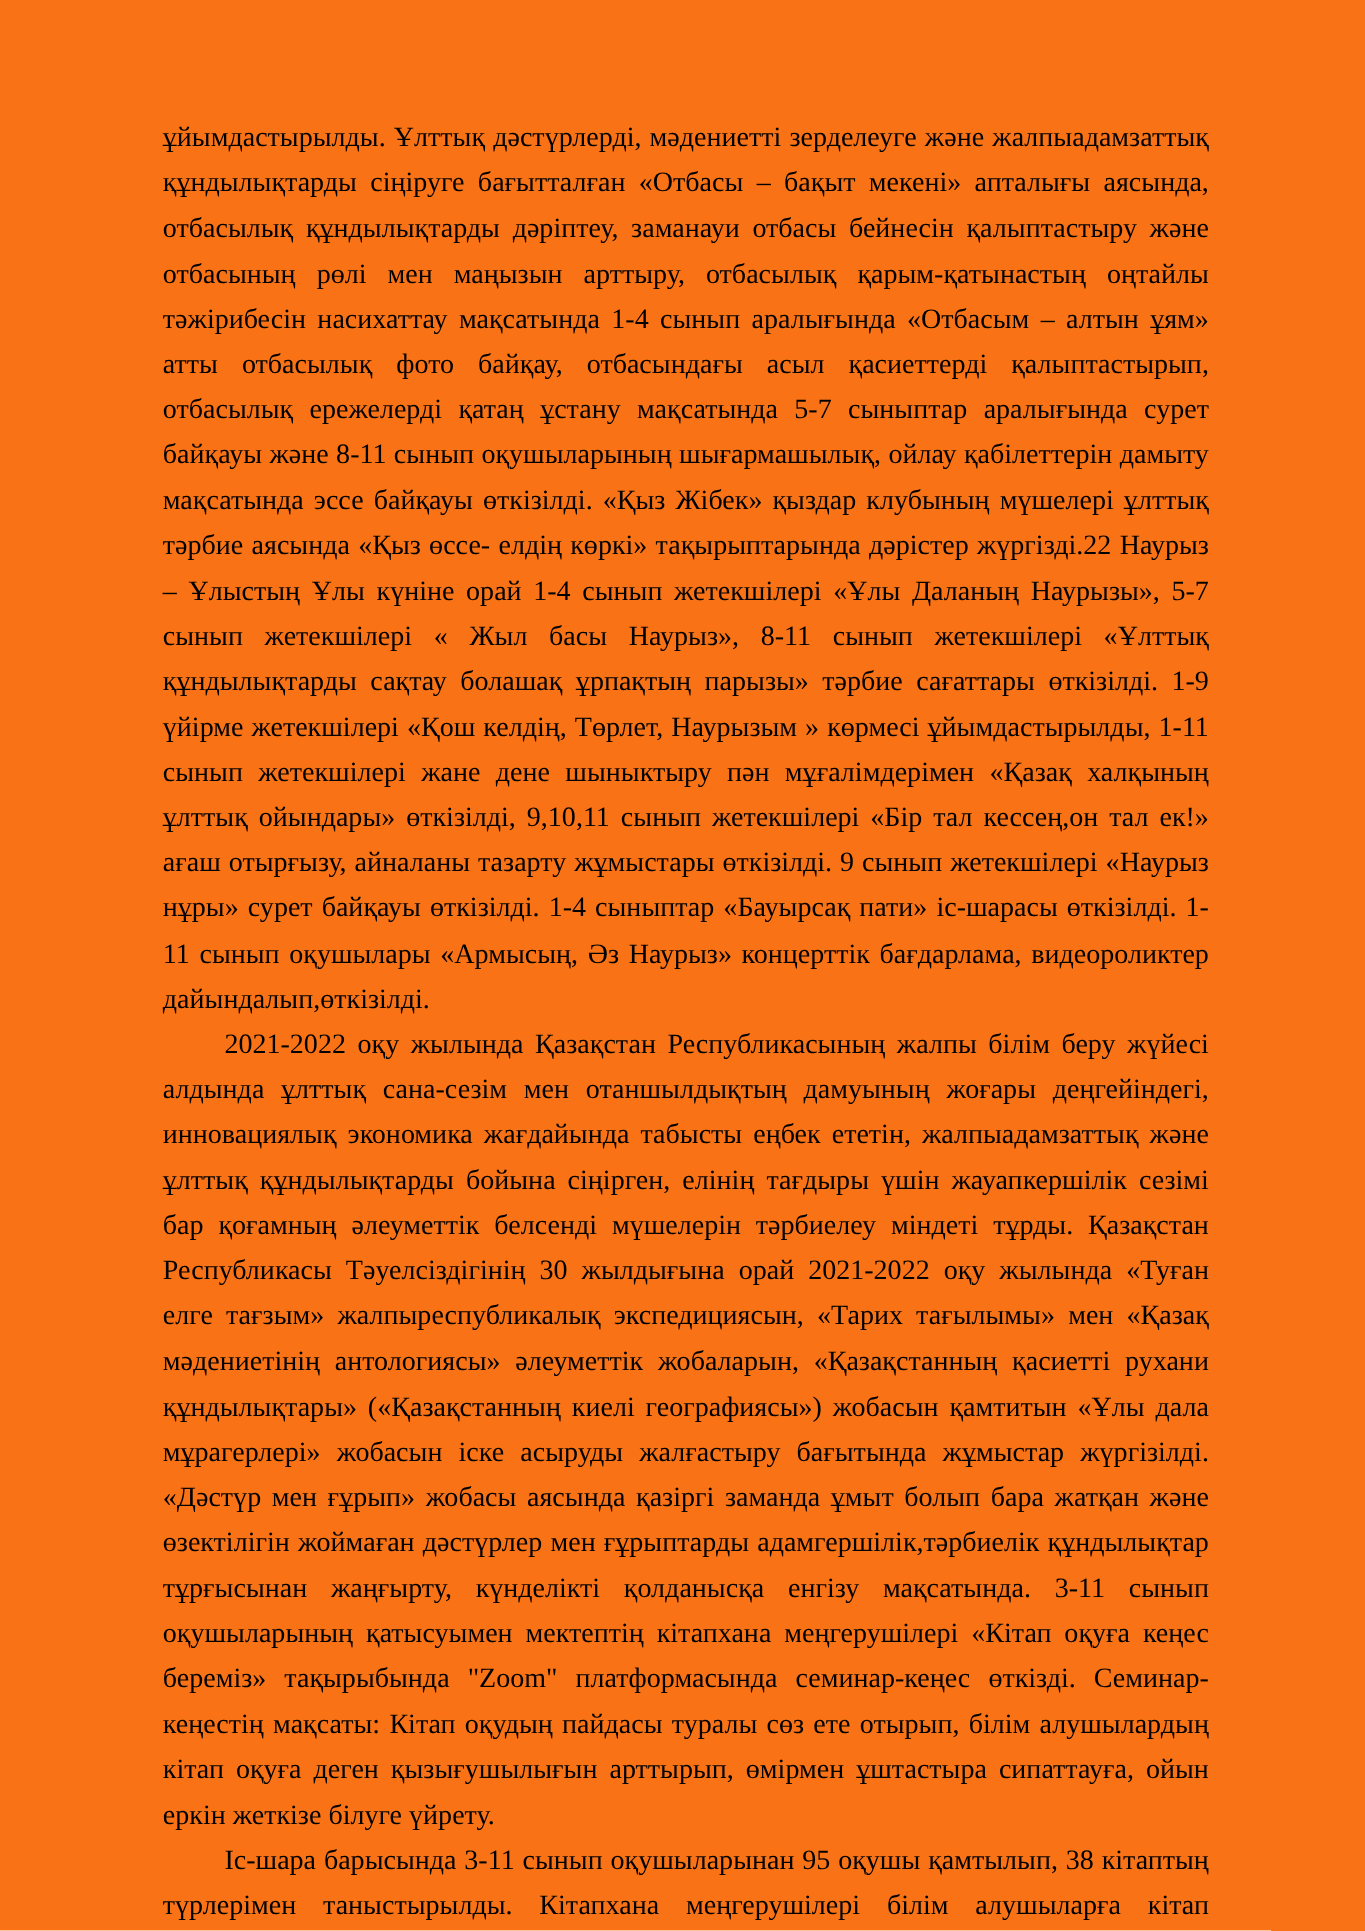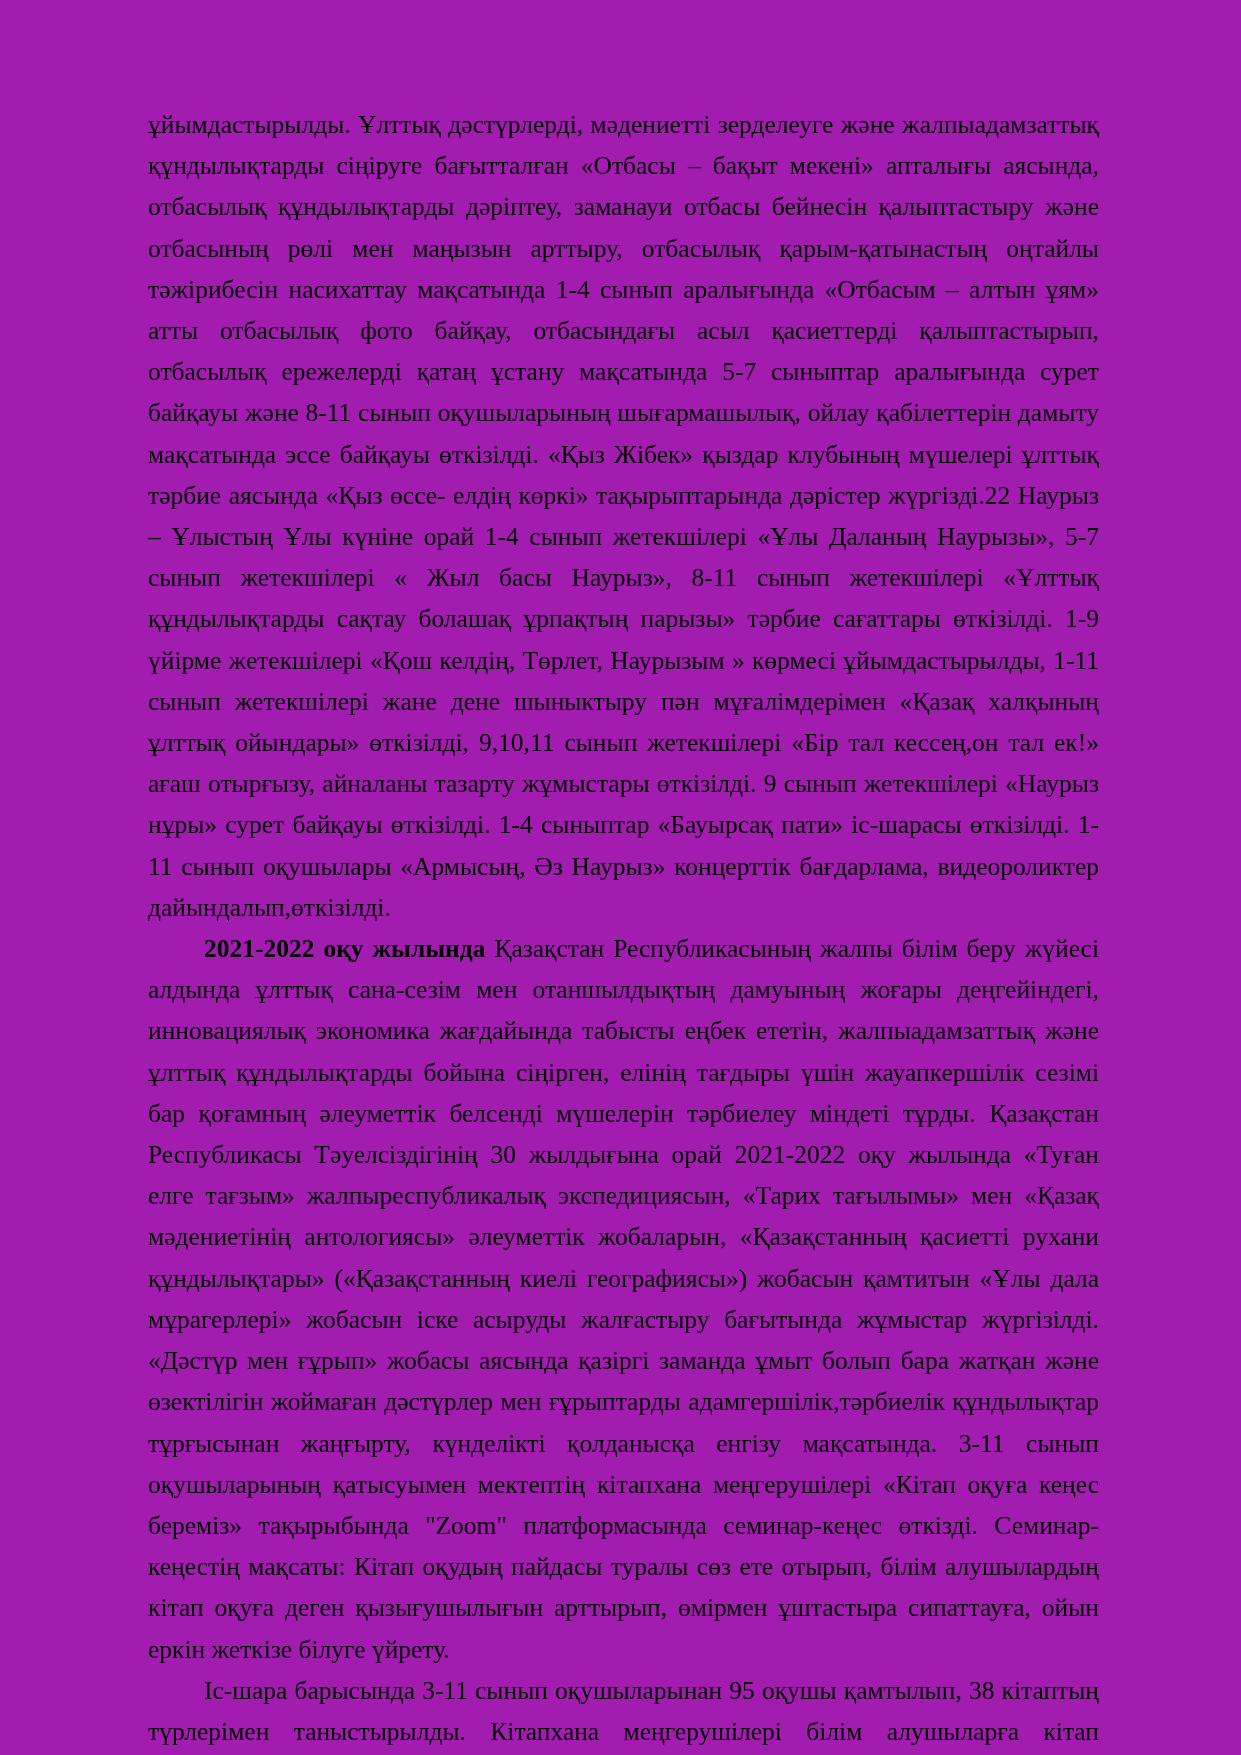--- a/index.html
+++ b/index.html
@@ -3,42 +3,42 @@
 <meta charset="utf-8">
 <style>
   html, body {
     margin: 0;
     padding: 0;
     background: #ffffff;
   }
   .page {
     width: 1241px;
     height: 1755px;
-    background: #a21caf;
+    background: #f97316;
     position: relative;
     box-sizing: border-box;
     padding: 104px 142px 0 148px;
     font-family: "Liberation Serif", "DejaVu Serif", serif;
     color: #000000;
   }
   .doc-body {
     font-size: 25.5px;
     line-height: 41.2px;
     text-align: justify;
     text-justify: inter-word;
   }
   p {
     margin: 0;
     text-align: justify;
   }
   p.indent {
     text-indent: 56px;
   }
   .bold {
-    font-weight: bold;
+    font-weight: normal;
   }
 </style>
 </head>
 <body>
 
 <div class="page">
   <div class="doc-body" id="doc-body">
       <p><span>ұйымдастырылды. Ұлттық дәстүрлерді, мәдениетті зерделеуге және жалпыадамзаттық құндылықтарды сіңіруге бағытталған «Отбасы – бақыт мекені» апталығы аясында, отбасылық құндылықтарды дәріптеу, заманауи отбасы бейнесін қалыптастыру және отбасының рөлі мен маңызын арттыру, отбасылық қарым-қатынастың оңтайлы тәжірибесін насихаттау мақсатында 1-4 сынып аралығында «Отбасым – алтын ұям» атты отбасылық фото байқау, отбасындағы асыл қасиеттерді қалыптастырып, отбасылық ережелерді қатаң ұстану мақсатында 5-7 сыныптар аралығында сурет байқауы және 8-11 сынып оқушыларының шығармашылық, ойлау қабілеттерін дамыту мақсатында эссе байқауы өткізілді. «Қыз Жібек» қыздар клубының мүшелері ұлттық тәрбие аясында «Қыз өссе- елдің көркі» тақырыптарында дәрістер жүргізді.22 Наурыз – Ұлыстың Ұлы күніне орай 1-4 сынып жетекшілері «Ұлы Даланың Наурызы», 5-7 сынып жетекшілері « Жыл басы Наурыз», 8-11 сынып жетекшілері    «Ұлттық құндылықтарды сақтау болашақ ұрпақтың парызы» тәрбие сағаттары өткізілді. 1-9 үйірме жетекшілері «Қош келдің, Төрлет, Наурызым » көрмесі ұйымдастырылды, 1-11 сынып жетекшілері жане  дене шыныктыру пән мұғалімдерімен    «Қазақ халқының ұлттық ойындары» өткізілді,    9,10,11 сынып жетекшілері  «Бір тал кессең,он тал ек!» ағаш отырғызу, айналаны тазарту жұмыстары өткізілді.    9 сынып жетекшілері «Наурыз нұры» сурет байқауы өткізілді.  1-4 сыныптар «Бауырсақ пати» іс-шарасы өткізілді. 1-11 сынып оқушылары «Армысың, Әз Наурыз» концерттік бағдарлама, видеороликтер дайындалып,өткізілді.</span></p>
       <p class="indent"><span class="bold">2021-2022 оқу жылында</span><span>     Қазақстан Республикасының жалпы білім беру жүйесі алдында ұлттық сана-сезім мен отаншылдықтың дамуының жоғары деңгейіндегі, инновациялық экономика жағдайында табысты еңбек ететін, жалпыадамзаттық және ұлттық құндылықтарды бойына сіңірген, елінің тағдыры үшін жауапкершілік сезімі бар қоғамның әлеуметтік белсенді мүшелерін тәрбиелеу міндеті тұрды.  Қазақстан Республикасы Тәуелсіздігінің 30 жылдығына орай 2021-2022 оқу жылында «Туған елге тағзым» жалпыреспубликалық экспедициясын, «Тарих тағылымы» мен «Қазақ мәдениетінің антологиясы» әлеуметтік  жобаларын, «Қазақстанның қасиетті рухани құндылықтары» («Қазақстанның киелі географиясы») жобасын қамтитын «Ұлы дала мұрагерлері» жобасын іске асыруды жалғастыру бағытында жұмыстар жүргізілді.  «Дәстүр мен ғұрып» жобасы аясында қазіргі заманда ұмыт болып бара жатқан және өзектілігін жоймаған дәстүрлер мен ғұрыптарды адамгершілік,тәрбиелік құндылықтар тұрғысынан жаңғырту, күнделікті қолданысқа енгізу мақсатында. 3-11 сынып оқушыларының қатысуымен мектептің кітапхана меңгерушілері  «Кітап оқуға кеңес береміз» тақырыбында "Zoom" платформасында семинар-кеңес өткізді. Семинар-кеңестің мақсаты: Кітап оқудың пайдасы туралы сөз ете отырып, білім алушылардың   кітап оқуға деген қызығушылығын арттырып, өмірмен ұштастыра сипаттауға, ойын еркін жеткізе білуге үйрету.</span></p>
       <p class="indent"><span>Іс-шара барысында 3-11 сынып оқушыларынан 95 оқушы қамтылып, 38 кітаптың түрлерімен таныстырылды. Кітапхана меңгерушілері білім алушыларға кітап заманымыздың өмірі, Рухани жан дүниемізді оятып,</span></p>

